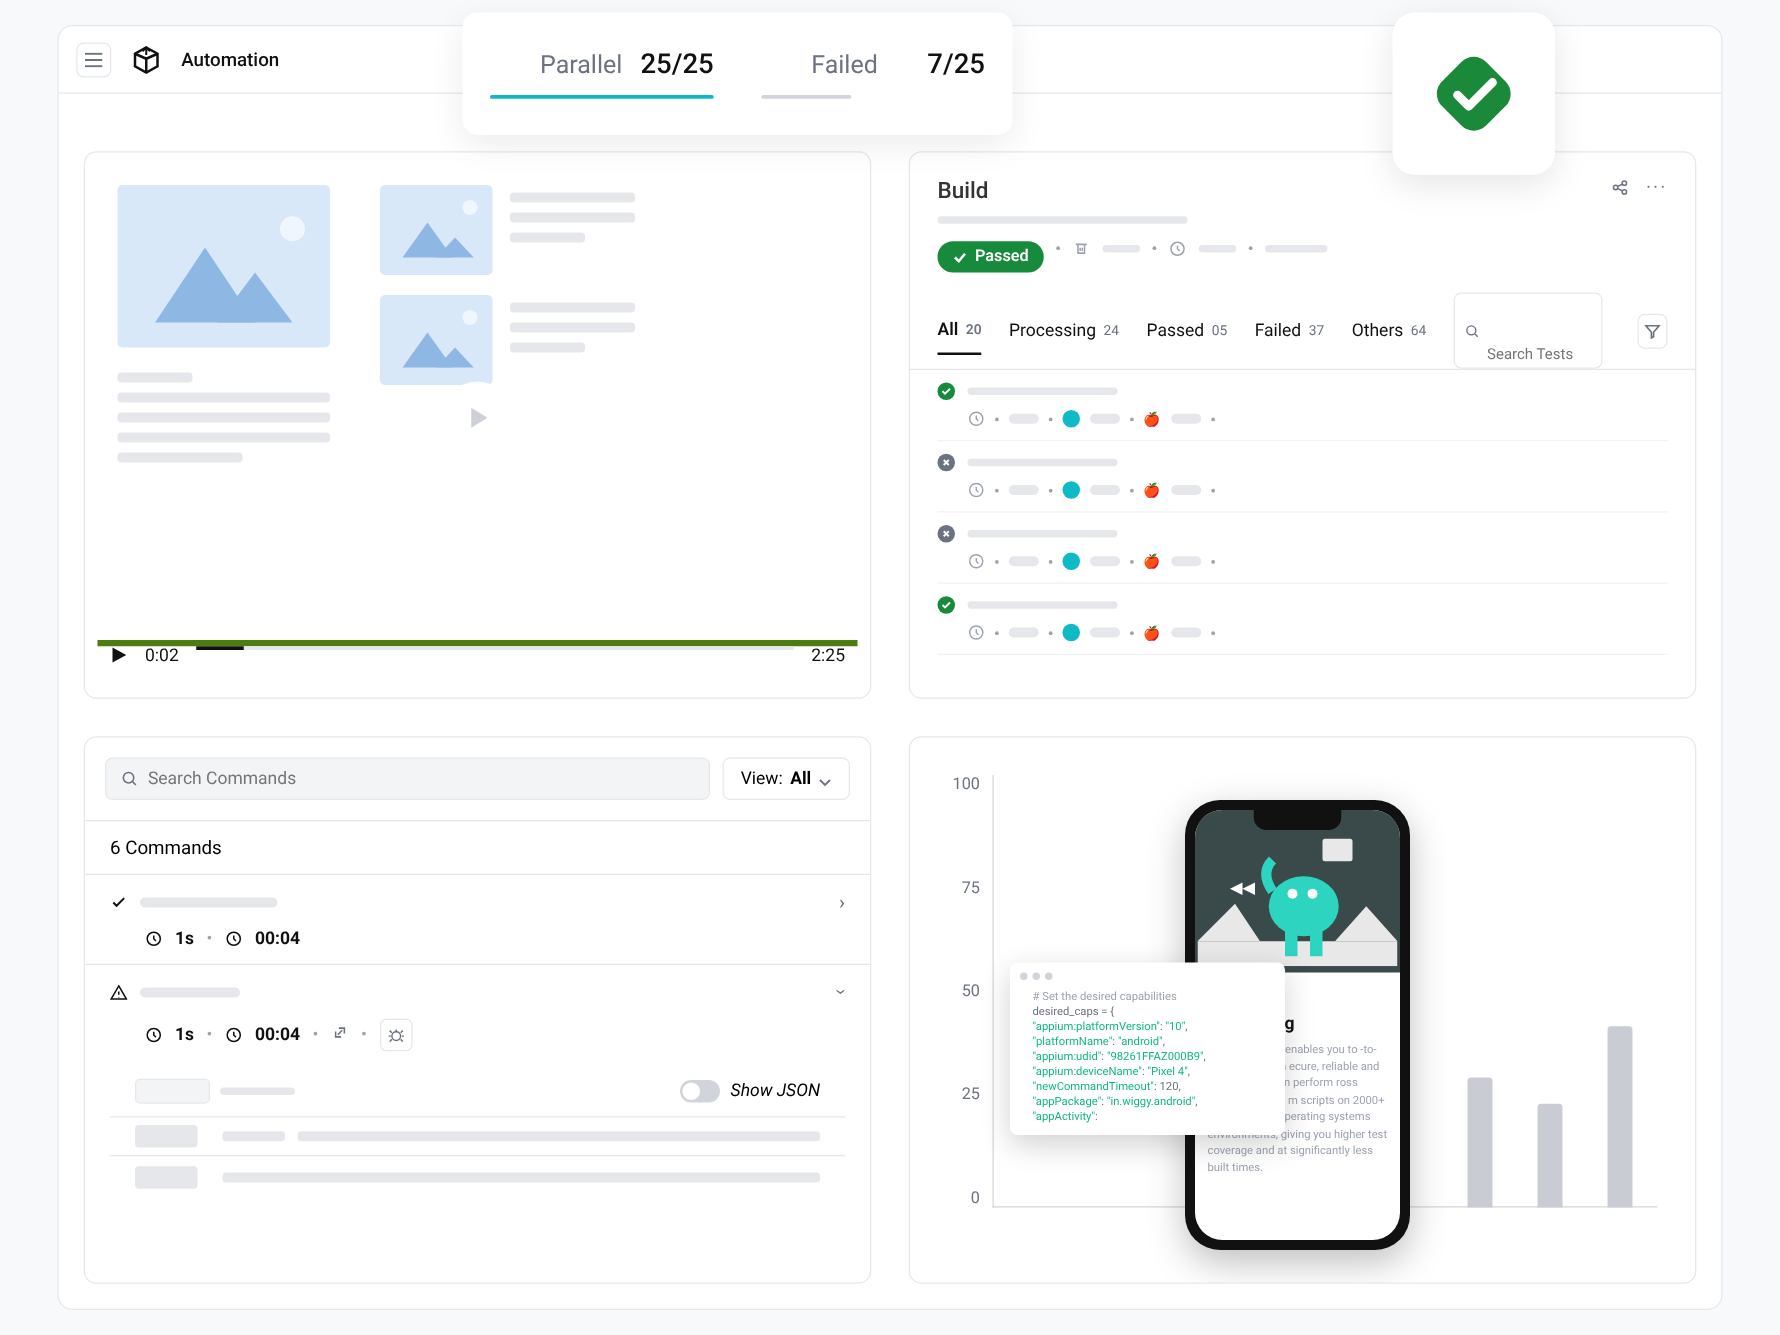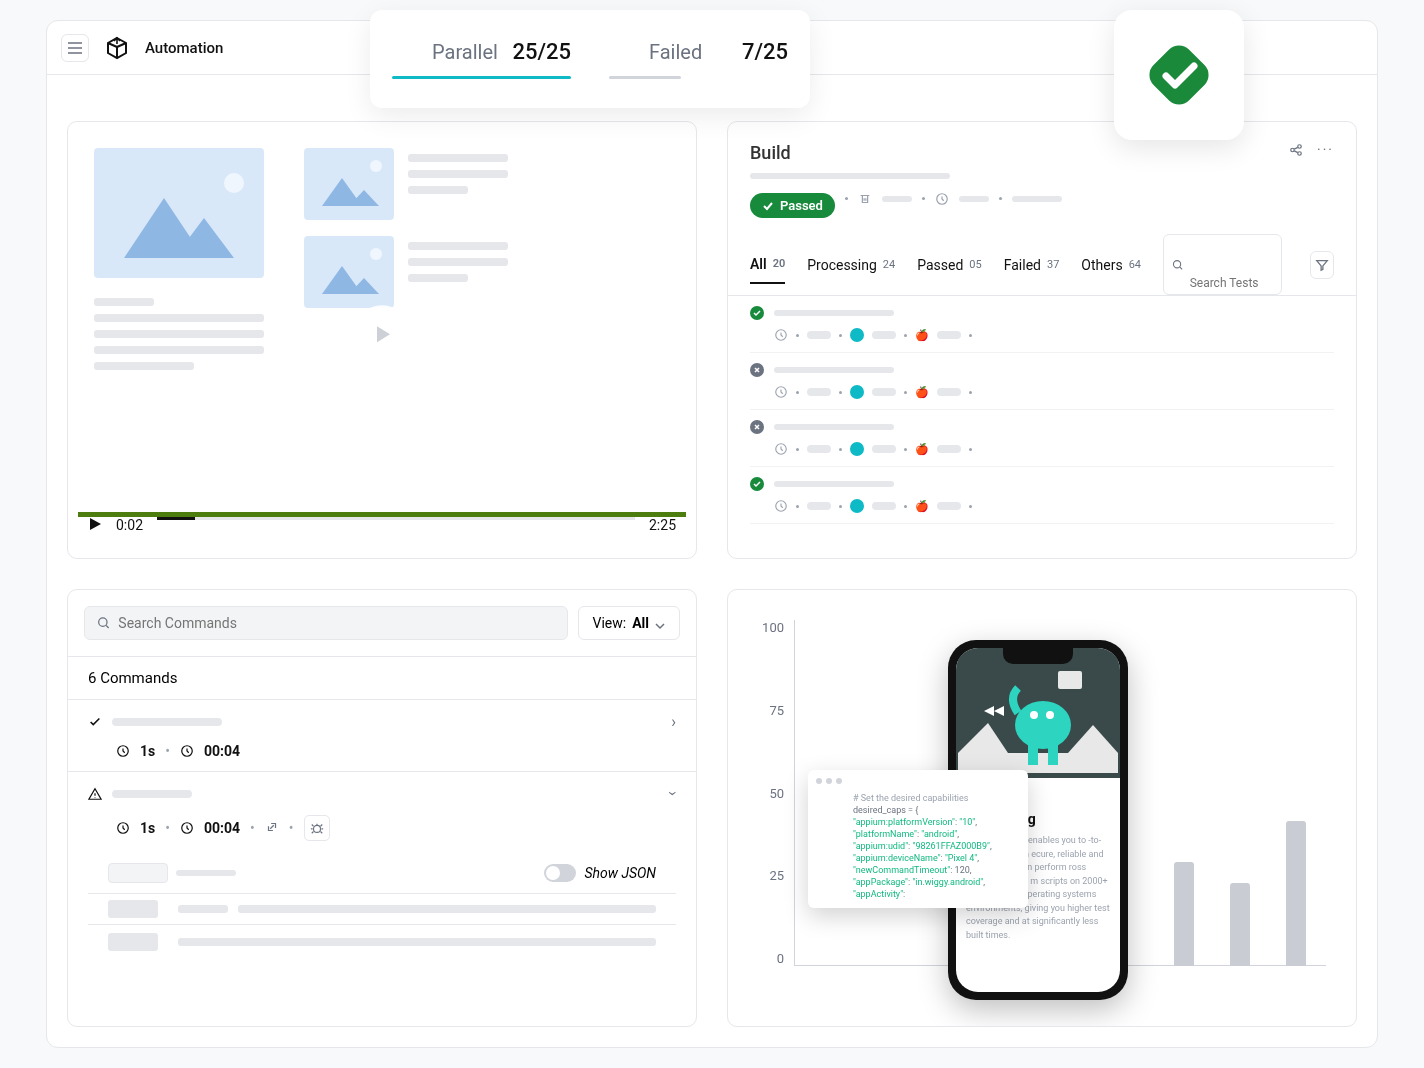--- a/index.html
+++ b/index.html
@@ -107,21 +107,21 @@
 .phone { position:absolute; left:200px; top:30px; width:180px; height:360px; background:#111; border-radius:28px; padding:8px; box-shadow:0 10px 30px rgba(0,0,0,.25); z-index:3; }
 .phone-notch { position:absolute; top:8px; left:50%; transform:translateX(-50%); width:70px; height:16px; background:#111; border-radius:0 0 10px 10px; z-index:4; }
 .phone-screen { width:100%; height:100%; background:#fff; border-radius:22px; overflow:hidden; display:flex; flex-direction:column; }
 .phone-hero { height:130px; background:#3a4a4a; position:relative; display:flex; align-items:center; justify-content:center; }
 .phone-body { padding:10px; font-size:11px; color:#9ca3af; line-height:1.5; }
 .phone-title { font-size:14px; color:#111; font-weight:700; margin-bottom:4px; }
 
 .code-card { position:absolute; left:60px; top:160px; width:220px; background:#fff; border-radius:6px; box-shadow:0 8px 24px rgba(0,0,0,.18); z-index:4; font-family:ui-monospace,Menlo,monospace; font-size:9px; color:#6b7280; padding-bottom:8px; }
 .code-dots { display:flex; gap:4px; padding:8px; }
 .code-dots span { width:6px; height:6px; border-radius:50%; background:#d1d5db; }
-.code-line { padding:1px 18px; white-space:nowrap; overflow:hidden;margin-left:27px; } .str { color:#10b981; }
+.code-line { padding:1px 18px; white-space:nowrap; overflow:hidden; } .str { color:#10b981; }
 
 .icon-sm { width:14px; height:14px; }
 </style>
 </head>
 <body>
 
 <div class="dashboard">
   <div class="top-bar">
     <div class="hamburger">
       <svg width="14" height="12" viewBox="0 0 14 12">

